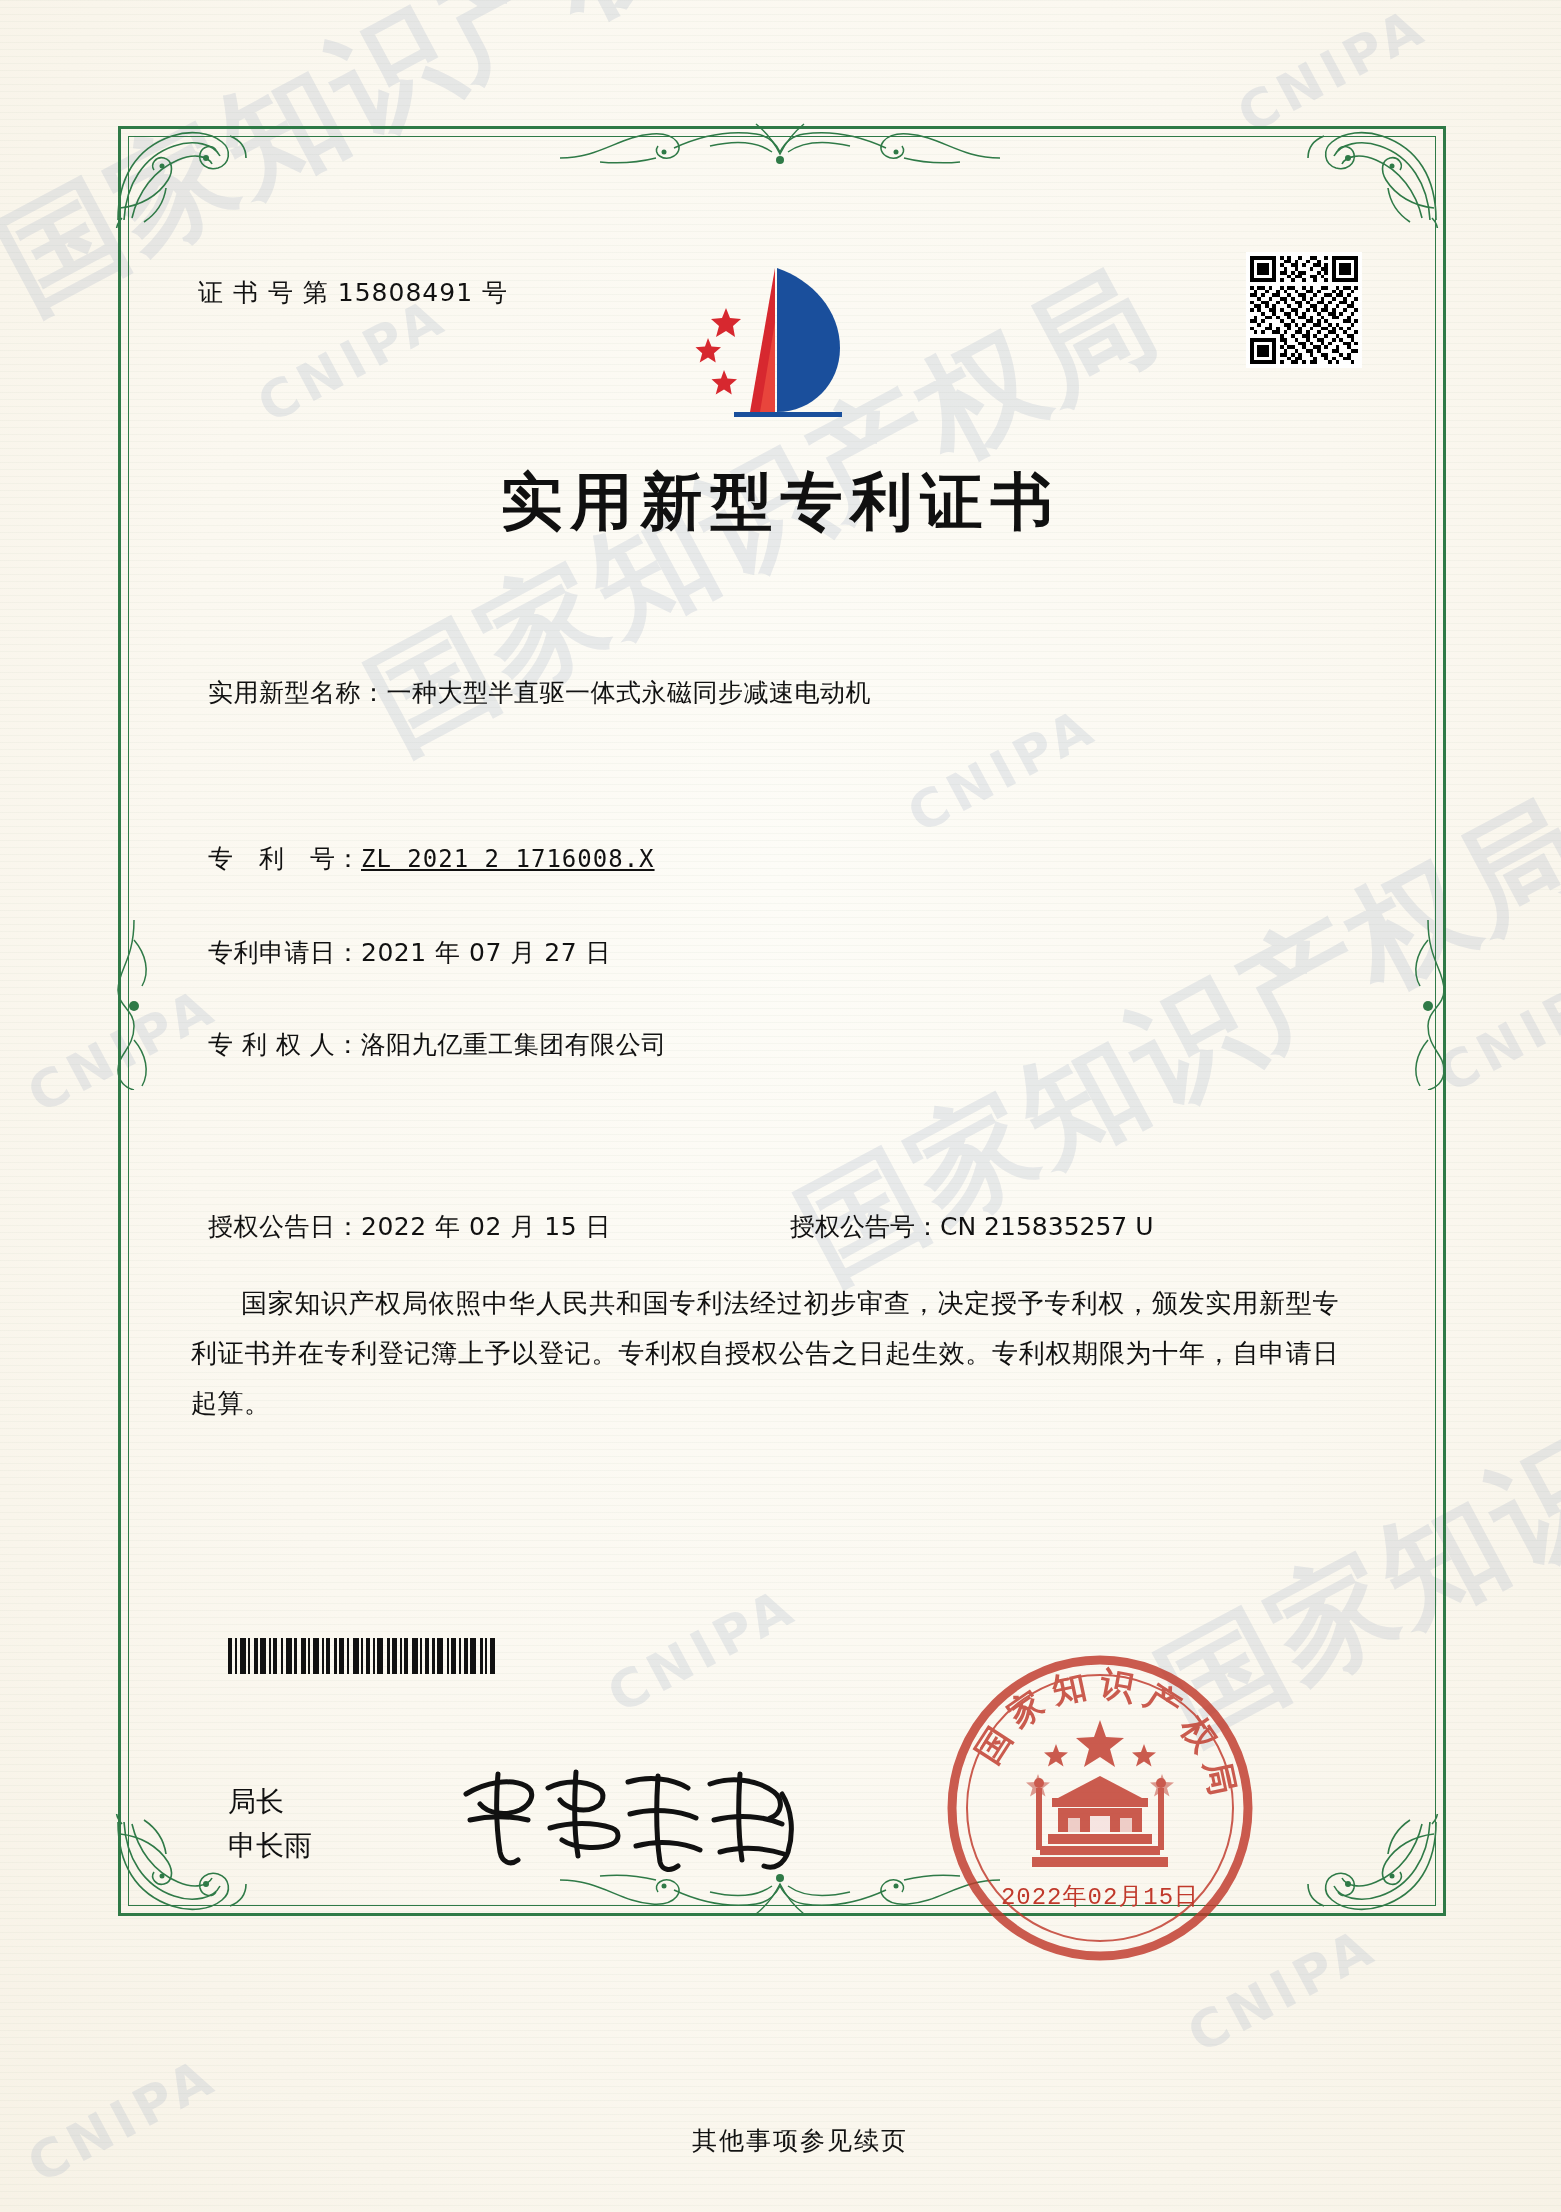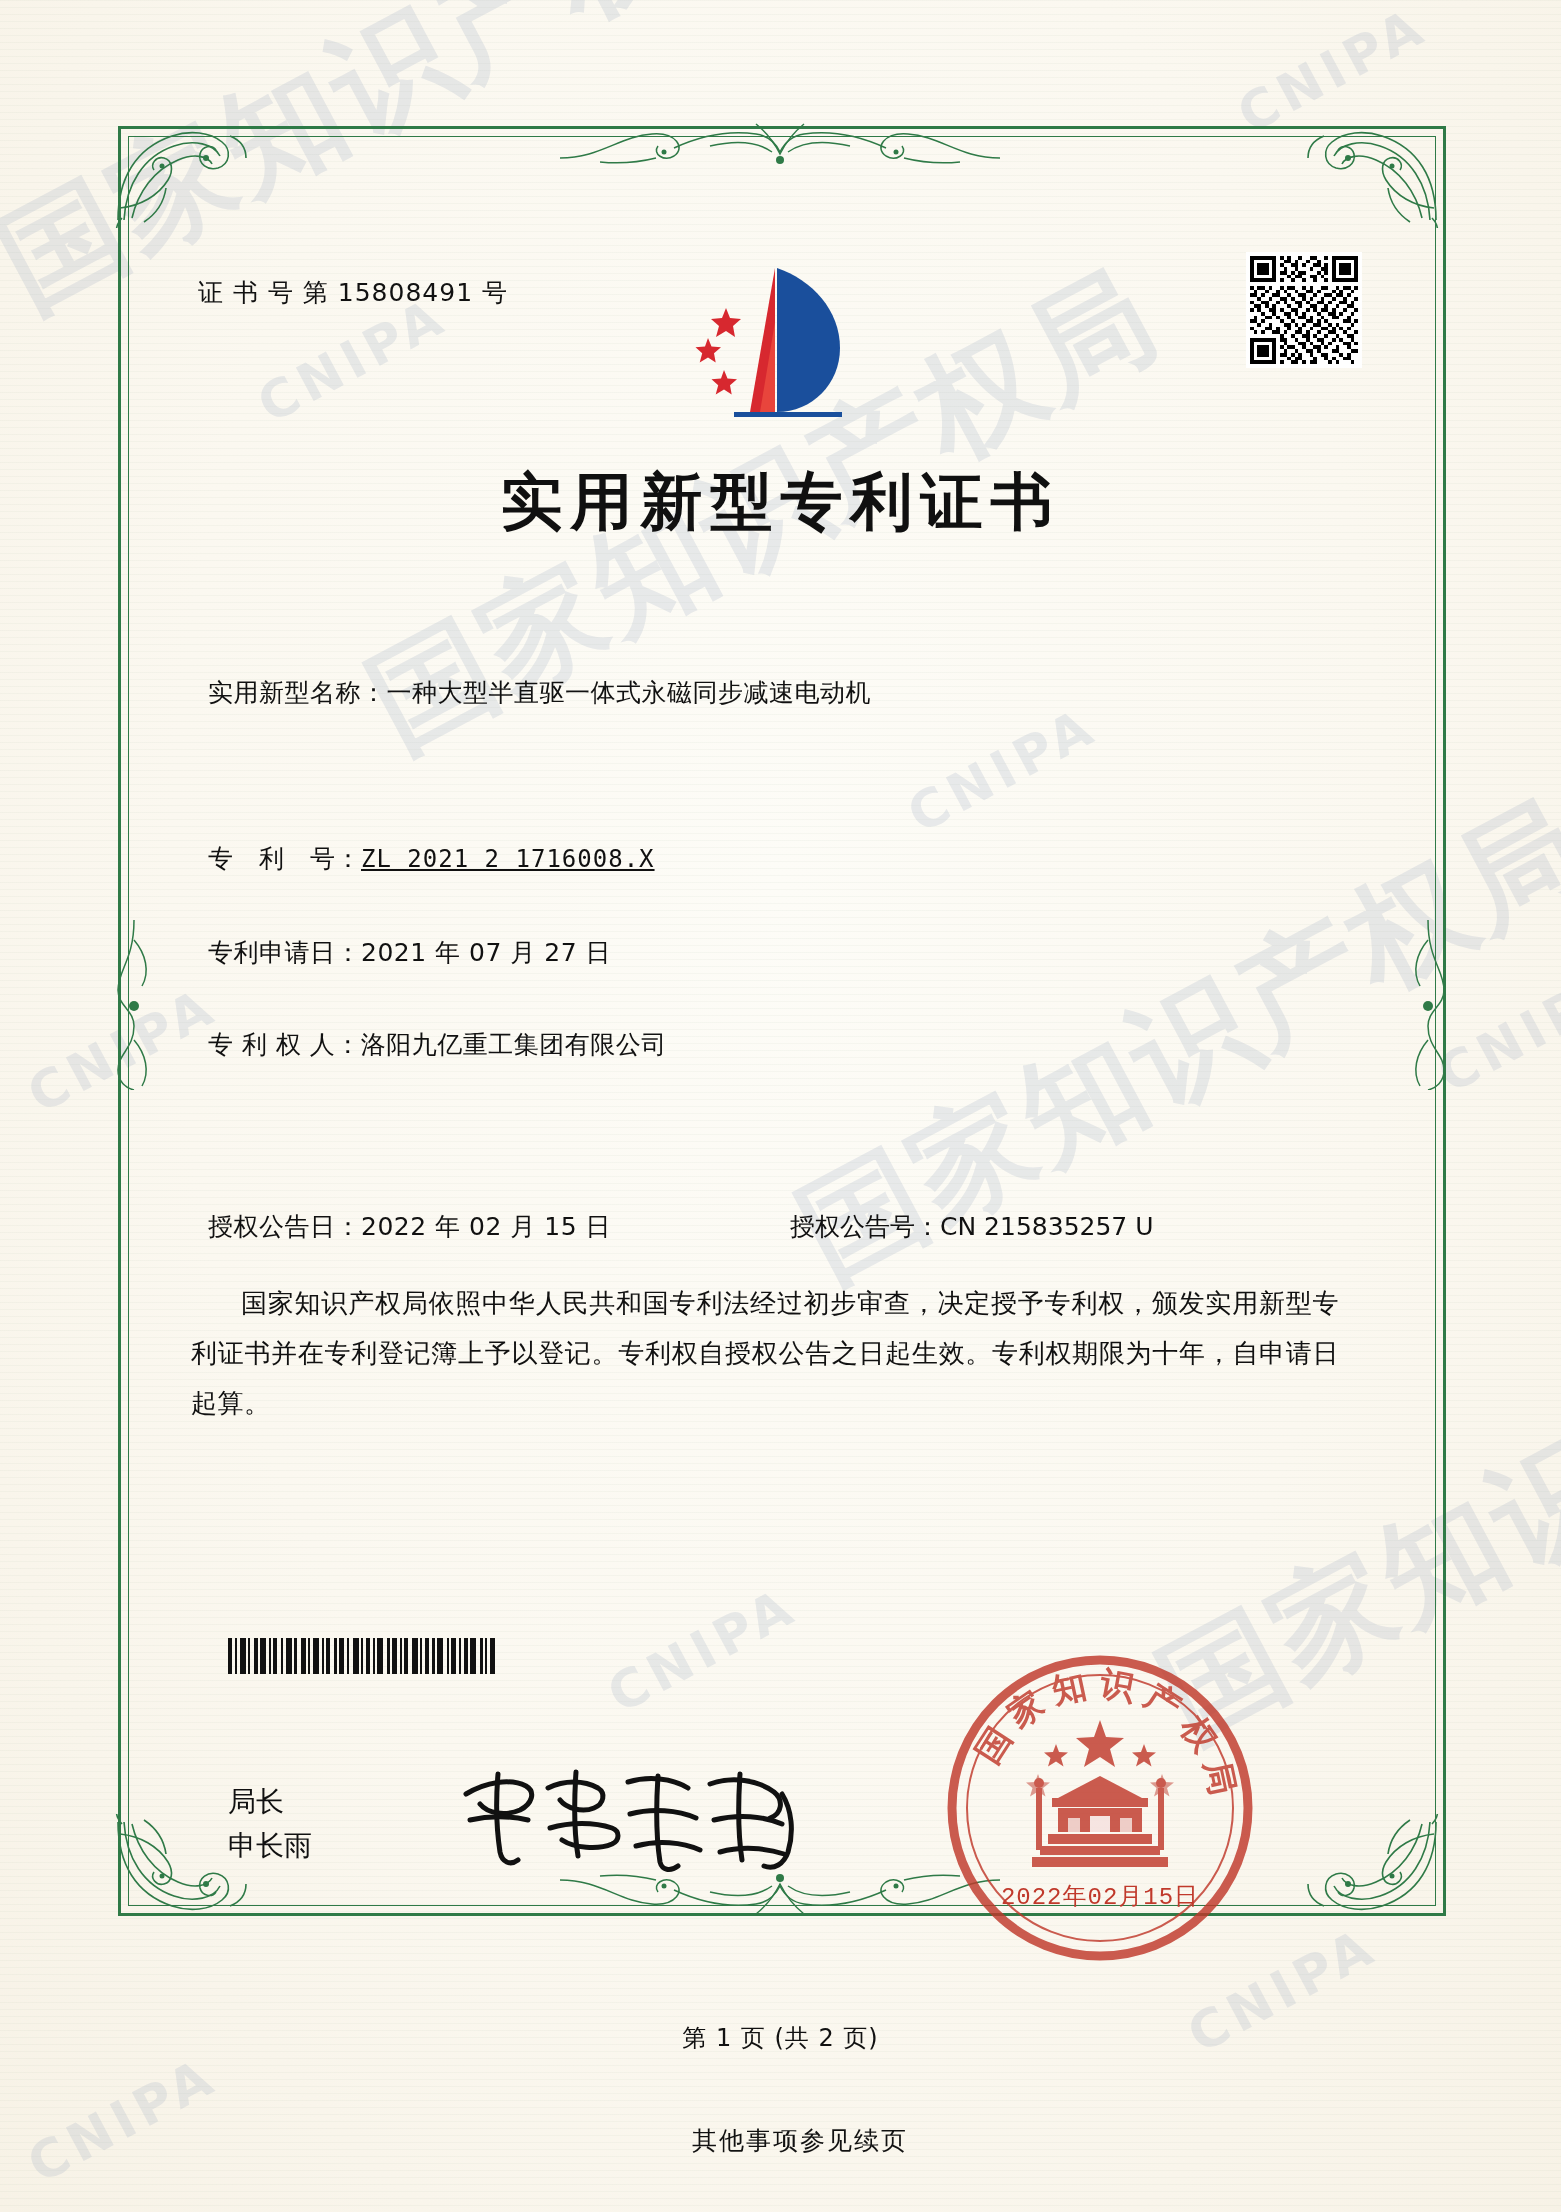--- a/index.html
+++ b/index.html
@@ -868,17 +868,16 @@
             <path id="sealArcBottom" d="M 160,160 m -108,0 a 108,108 0 1,0 216,0"></path>
           </defs>
           <text font-size="34" font-weight="bold" fill="#c0392b" letter-spacing="10" font-family="'DejaVu Sans','Liberation Sans',sans-serif">
             <textPath href="#sealArc" startOffset="12%">国家知识产权局</textPath>
           </text>
         </g>
       </svg>
     </div>
     <div id="seal-date">2022年02月15日</div>
 
-    <div id="page-number">第 1 页 (共 2 页)</div>
     <div id="footer-note">其他事项参见续页</div>
 
   </div>
 </div>
 
 </body></html>

